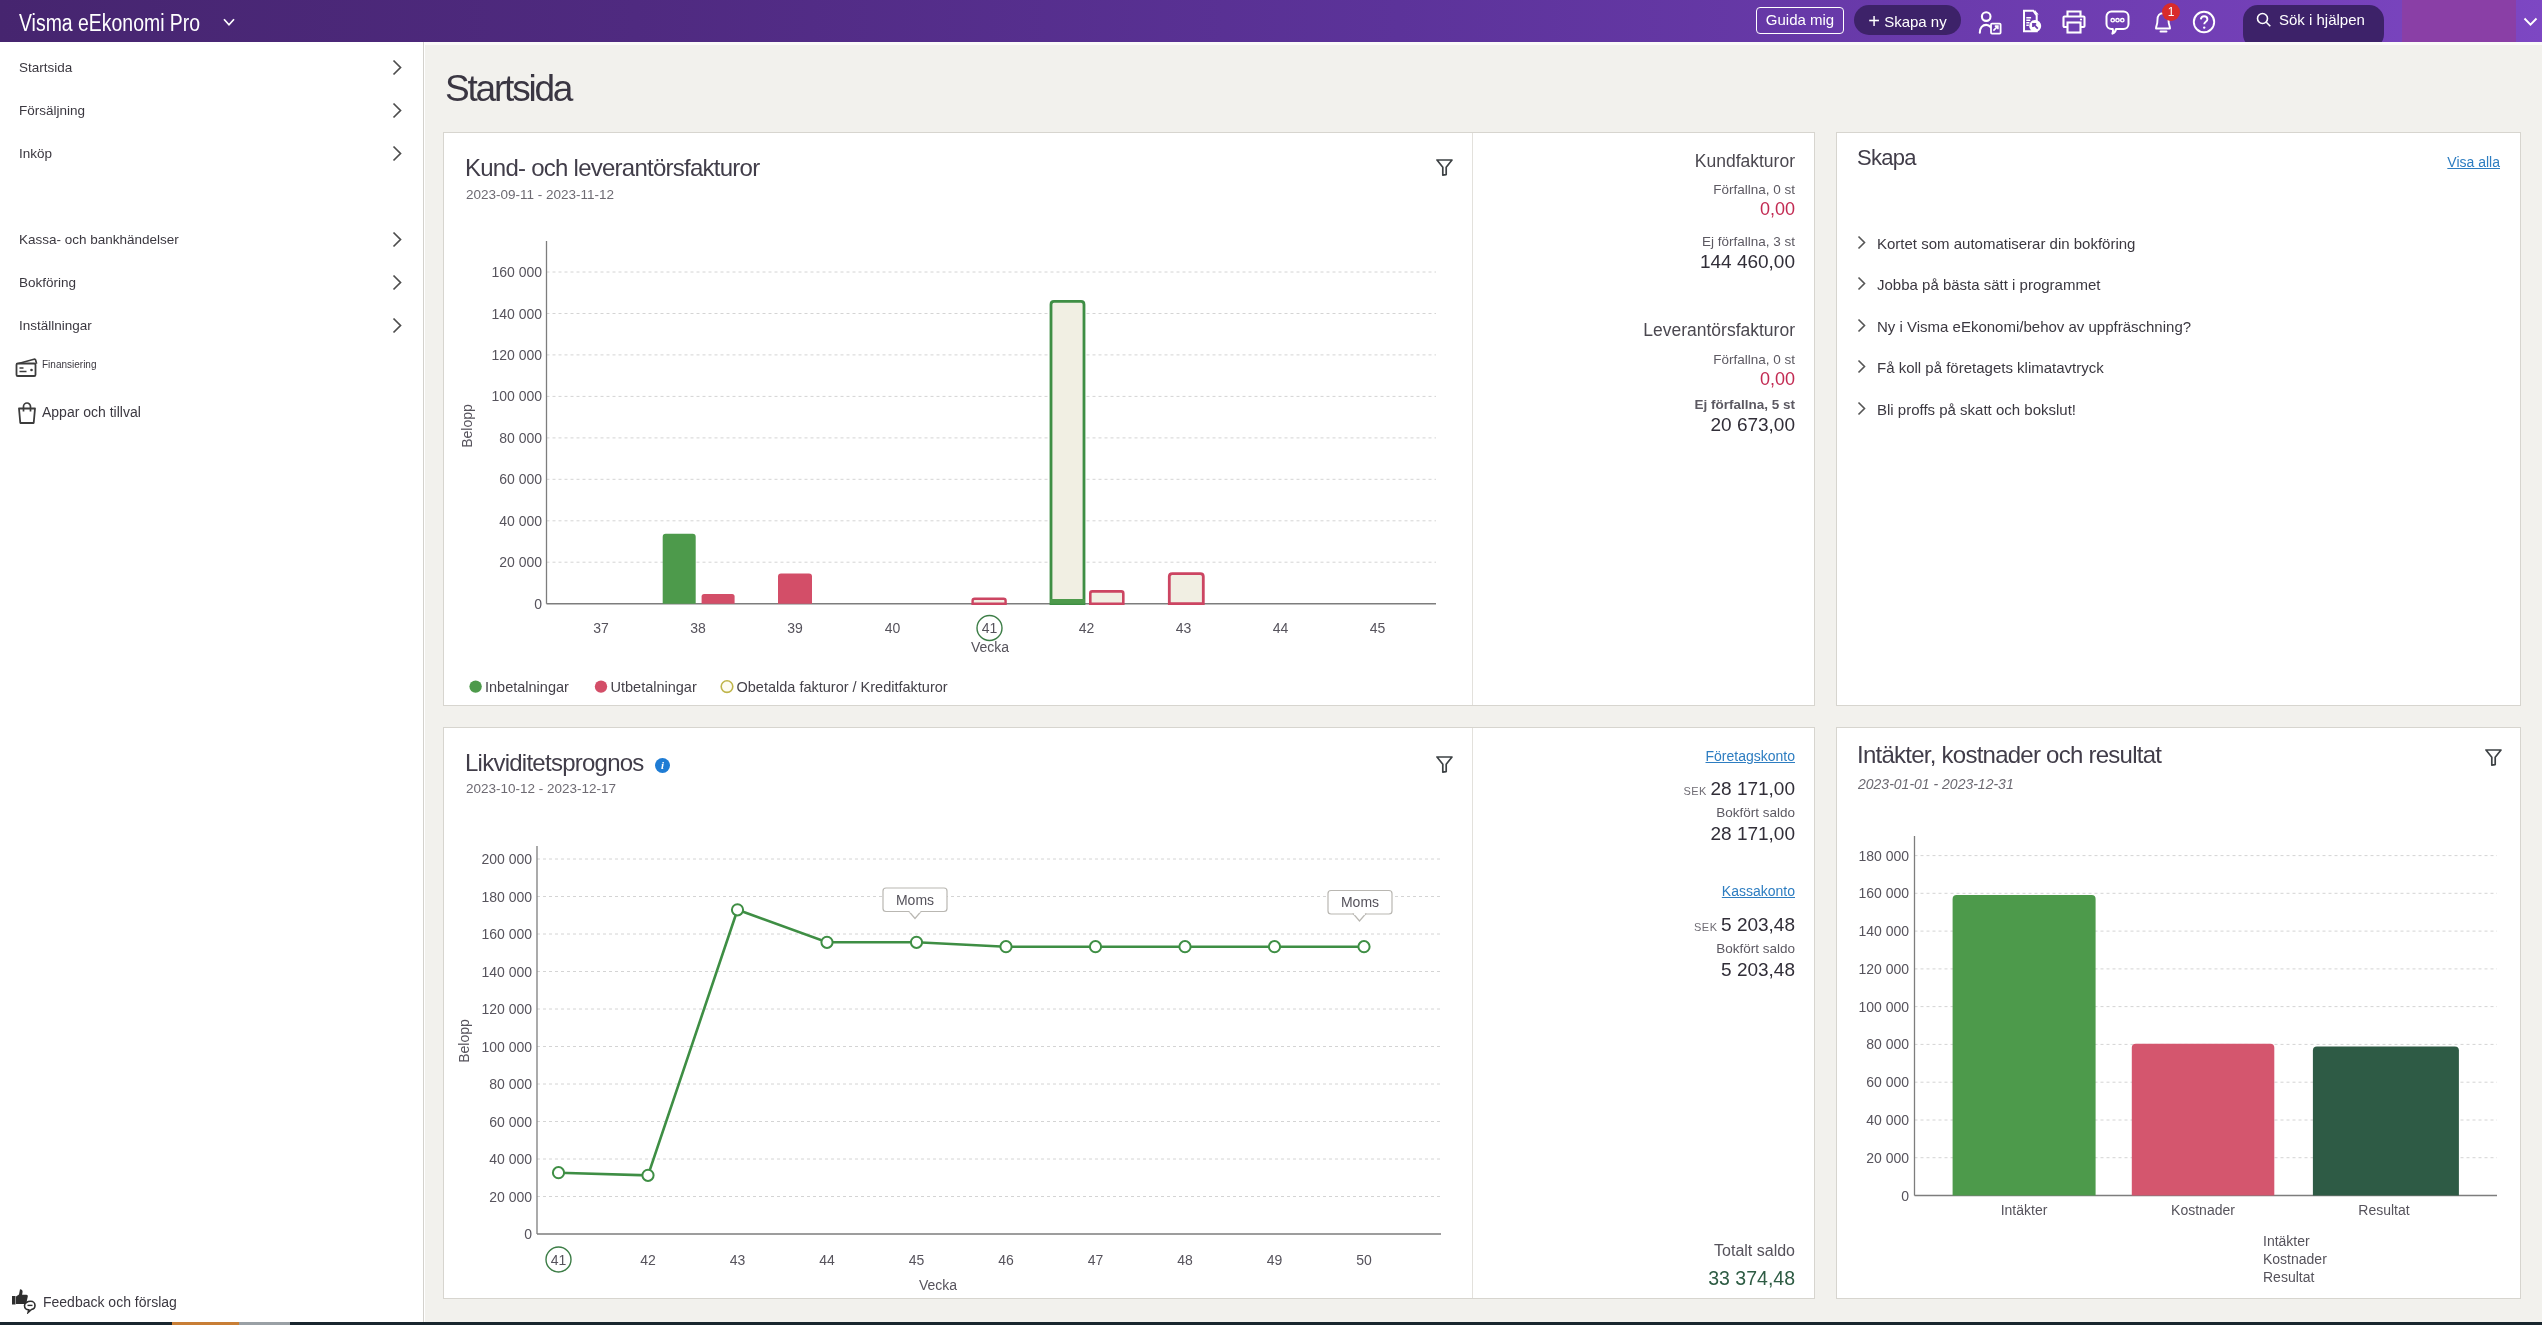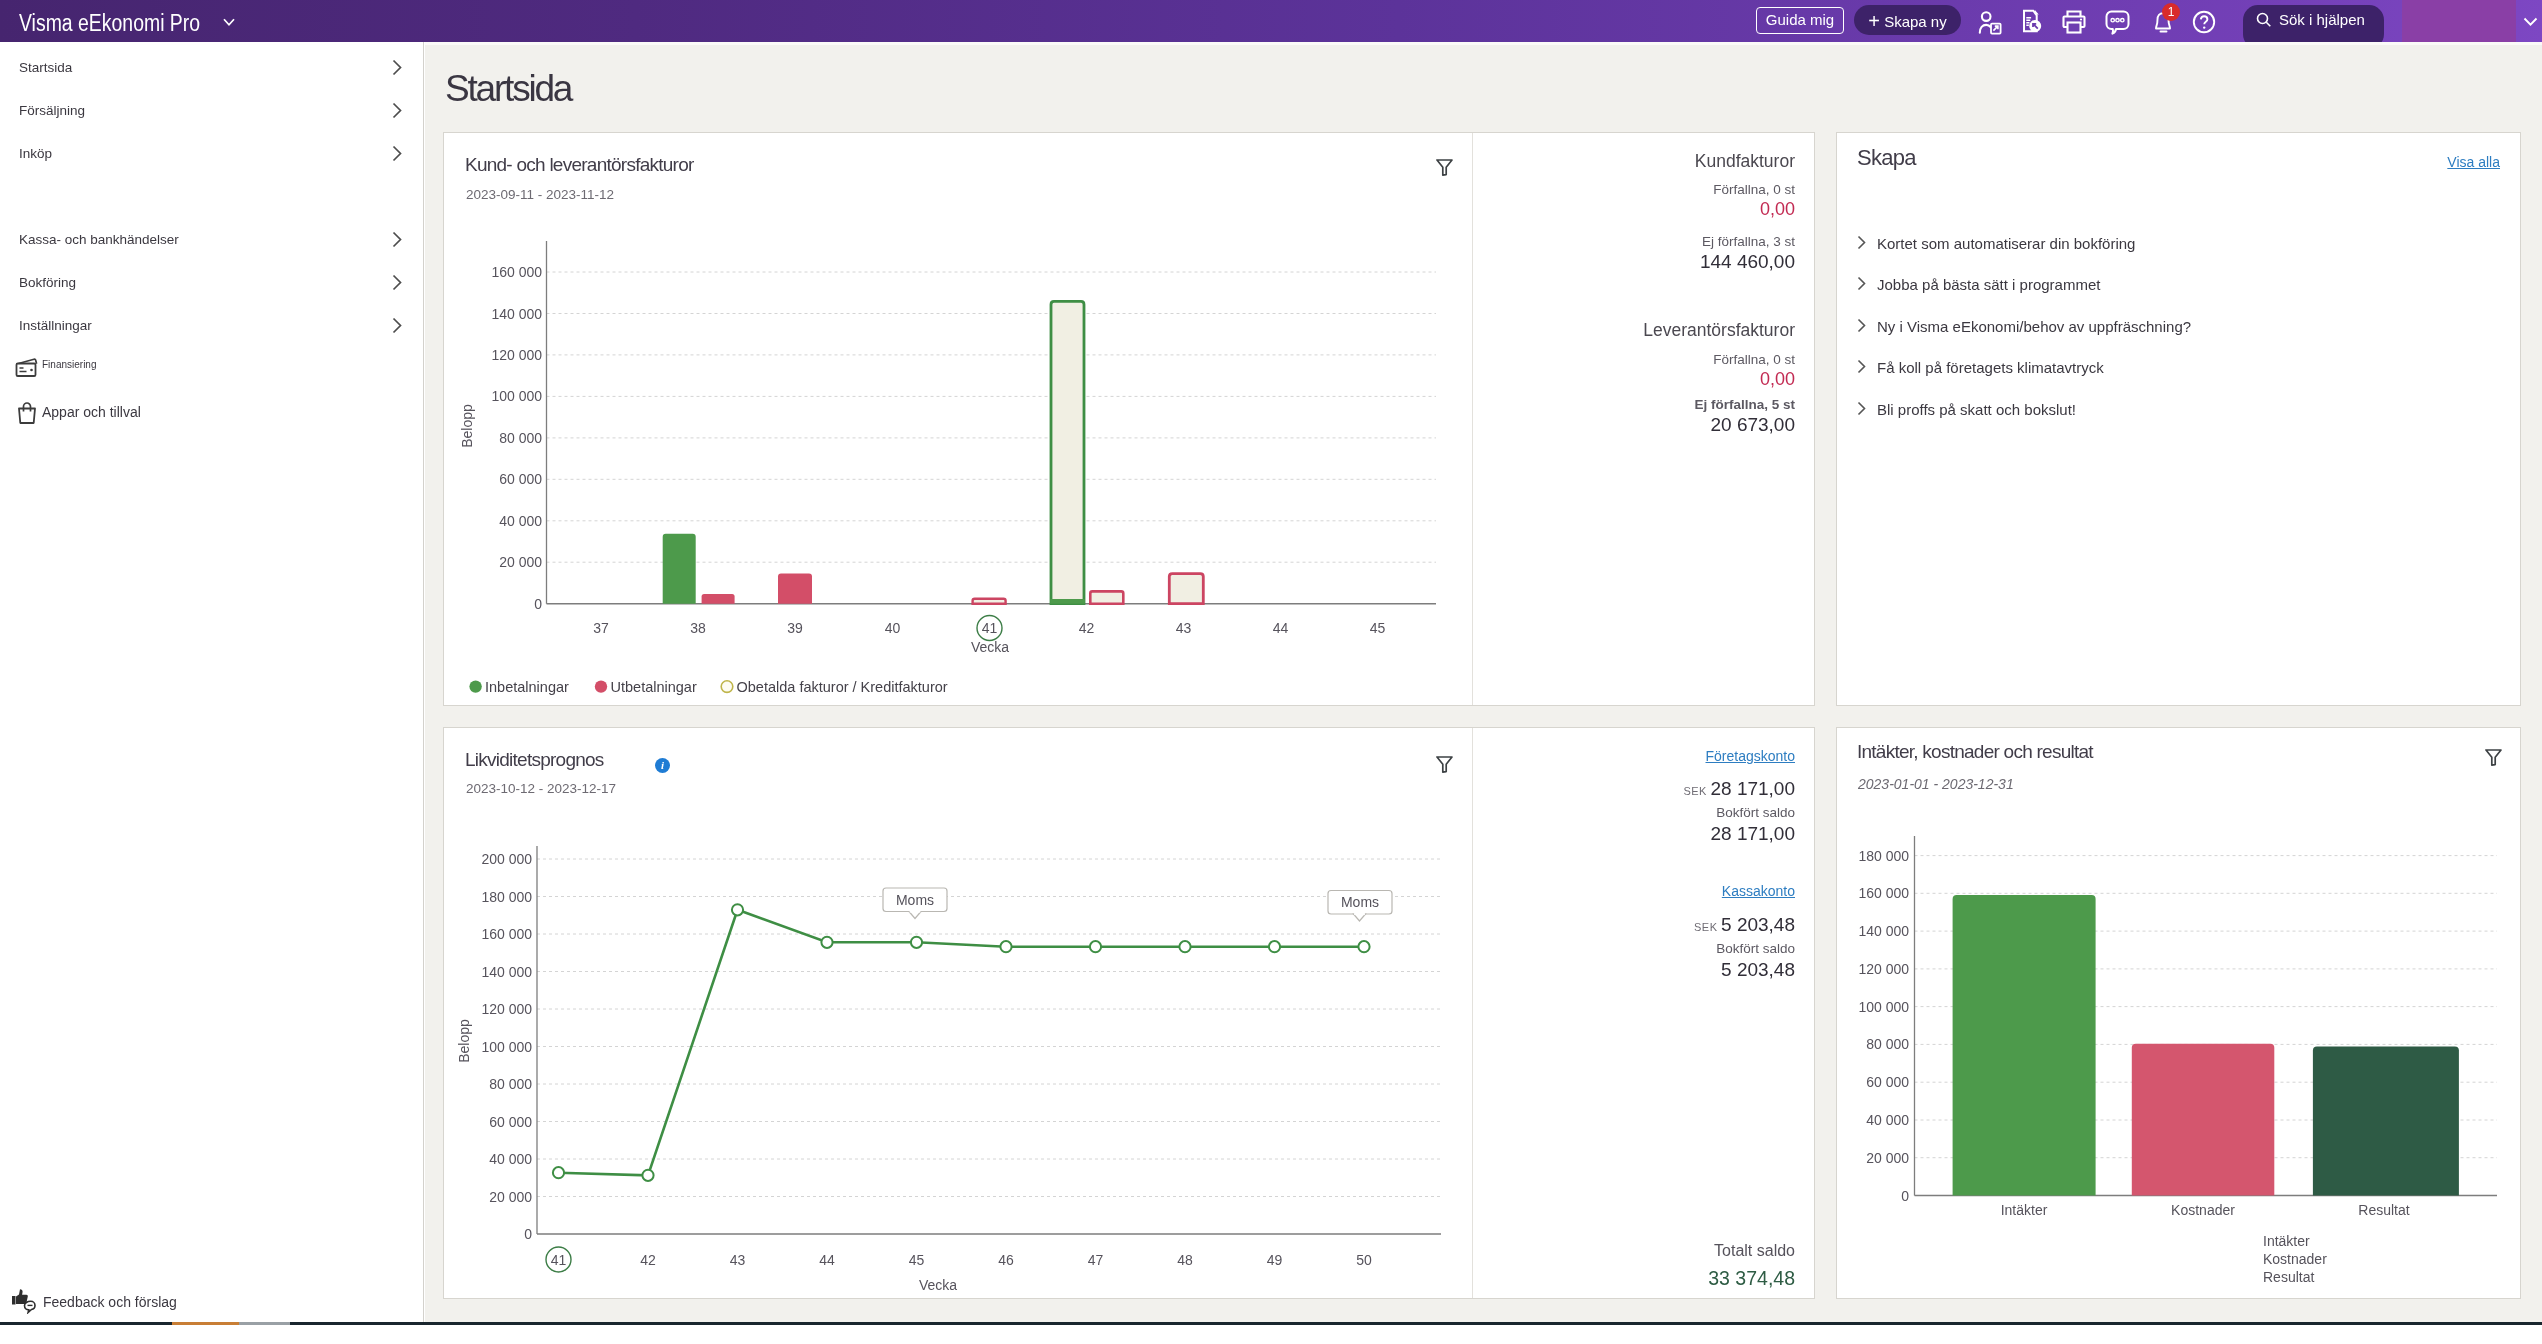--- a/index.html
+++ b/index.html
@@ -4,21 +4,21 @@
 html,body{width:2542px;height:1344px;font-family:"Liberation Sans",sans-serif;background:#fff;overflow:hidden;position:relative;}
 .abs{position:absolute;}
 #topbar{position:absolute;left:0;top:0;width:2542px;height:42px;background:linear-gradient(90deg,#46256f 0%,#4f2a80 25%,#5c339a 55%,#7440b8 90%,#7d47c3 100%);}
 .brand{position:absolute;left:19px;top:10px;color:#fff;font-size:23px;transform:scaleX(0.845);transform-origin:0 50%;white-space:nowrap;}
 #sidebar{position:absolute;left:0;top:42px;width:424px;height:1280px;background:#fff;border-right:1px solid #d3d1cc;}
 .mi{position:absolute;left:19px;width:394px;height:43px;line-height:43px;font-size:13.5px;color:#3b3840;}
 .chev{position:absolute;right:11px;top:13px;}
 #main{position:absolute;left:425px;top:42px;width:2117px;height:1280px;background:#f2f1ed;}
 .card{position:absolute;background:#fff;border:1px solid #d7d5cf;}
 h1{position:absolute;left:20px;top:26px;font-size:37px;letter-spacing:-2.2px;font-weight:normal;color:#3a3642;}
-.ctitle{position:absolute;font-size:19px;letter-spacing:-0.75px;color:#413d49;white-space:nowrap;}
+.ctitle{position:absolute;font-size:24px;letter-spacing:-0.75px;color:#413d49;white-space:nowrap;}
 .cdate{position:absolute;font-size:14px;color:#6d6a72;}
 .rpanel{position:absolute;text-align:right;}
 .rp-h{font-size:17.5px;color:#4b4850;}
 .rp-s{font-size:13.5px;color:#5c5962;}
 .rp-red{font-size:18px;color:#c22a52;}
 .rp-n{font-size:19px;color:#312e38;}
 .link{font-size:14px;color:#2d7dc1;text-decoration:underline;}
 .sek{font-size:11px;color:#6f6c74;letter-spacing:0.5px;}
 .tip{position:absolute;left:20px;font-size:15px;color:#3b3840;}
 .tchev{display:inline-block;margin-right:11px;position:relative;top:1px;}

